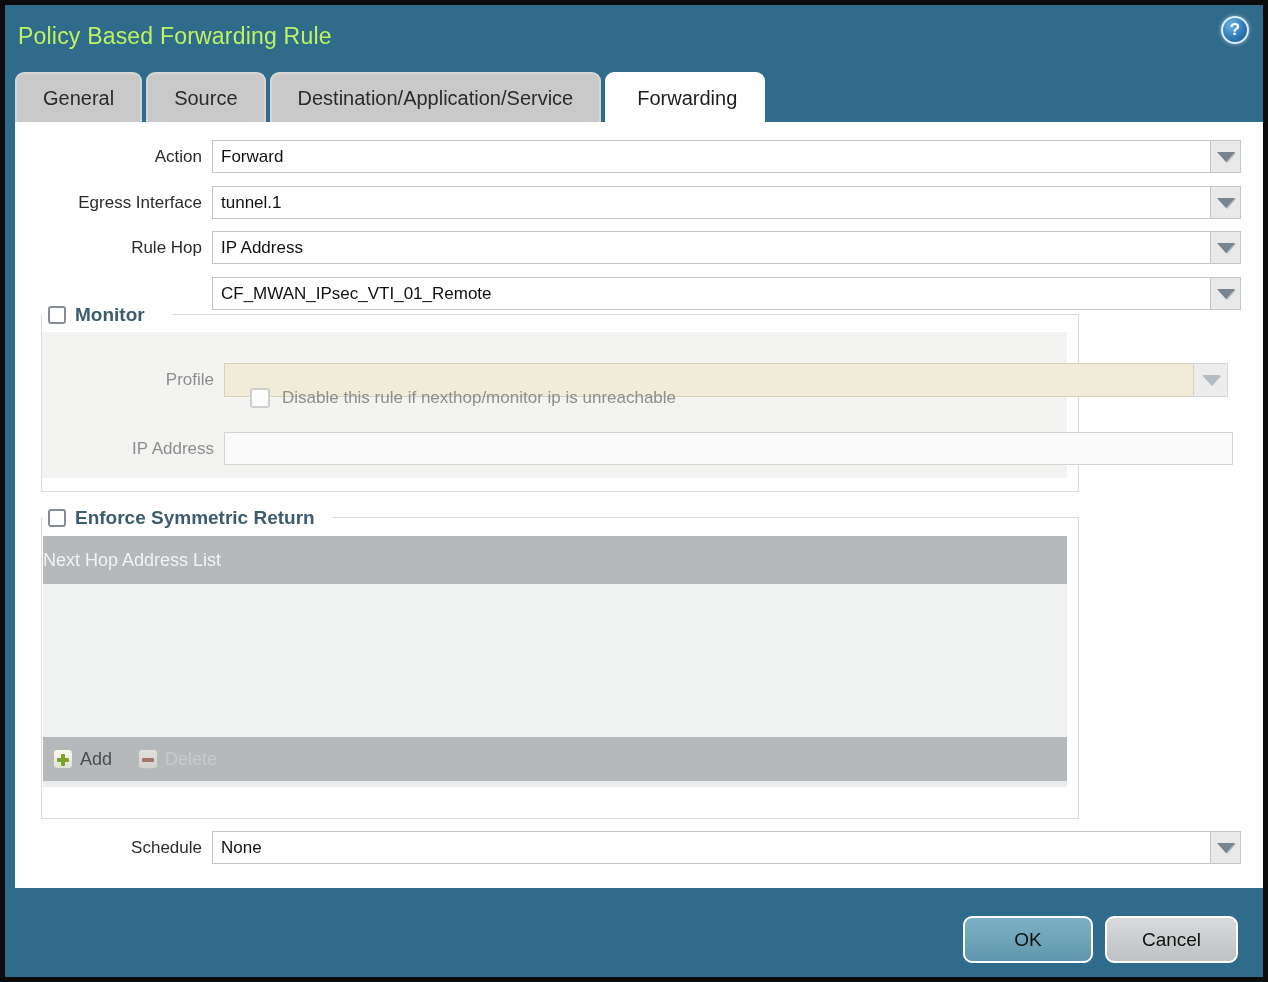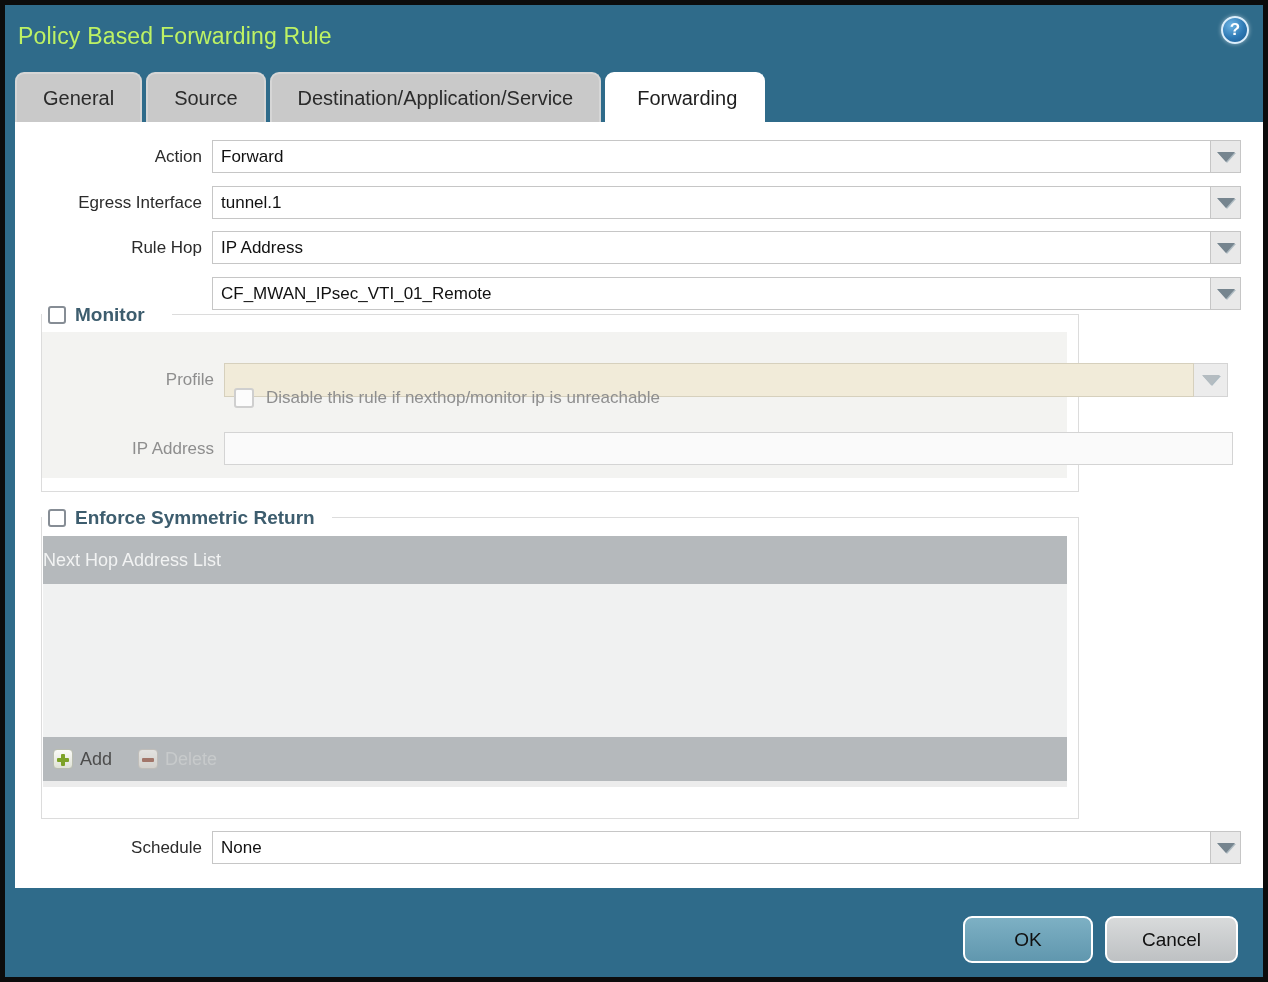--- a/index.html
+++ b/index.html
@@ -161,21 +161,21 @@
         <div class="m-row" style="top:9px;margin-top:22px;">
           <div class="m-lbl">Profile</div>
           <div class="profile-combo">
             <div class="txt"></div>
             <div class="btn disabled">
                 <span class="arrow"></span>
               </div>
           </div>
         </div>
 
-        <div class="m-row" style="top:56px;">
+        <div class="m-row" style="top:56px;padding-left:16px;">
           <div style="width:192px; flex:none;"></div>
           <span class="cbx disabled"></span>
           <span class="dis-label">Disable this rule if nexthop/monitor ip is unreachable</span>
         </div>
 
         <div class="m-row" style="top:100px;">
           <div class="m-lbl">IP Address</div>
           <div class="ip-input"></div>
         </div>
       </div>

